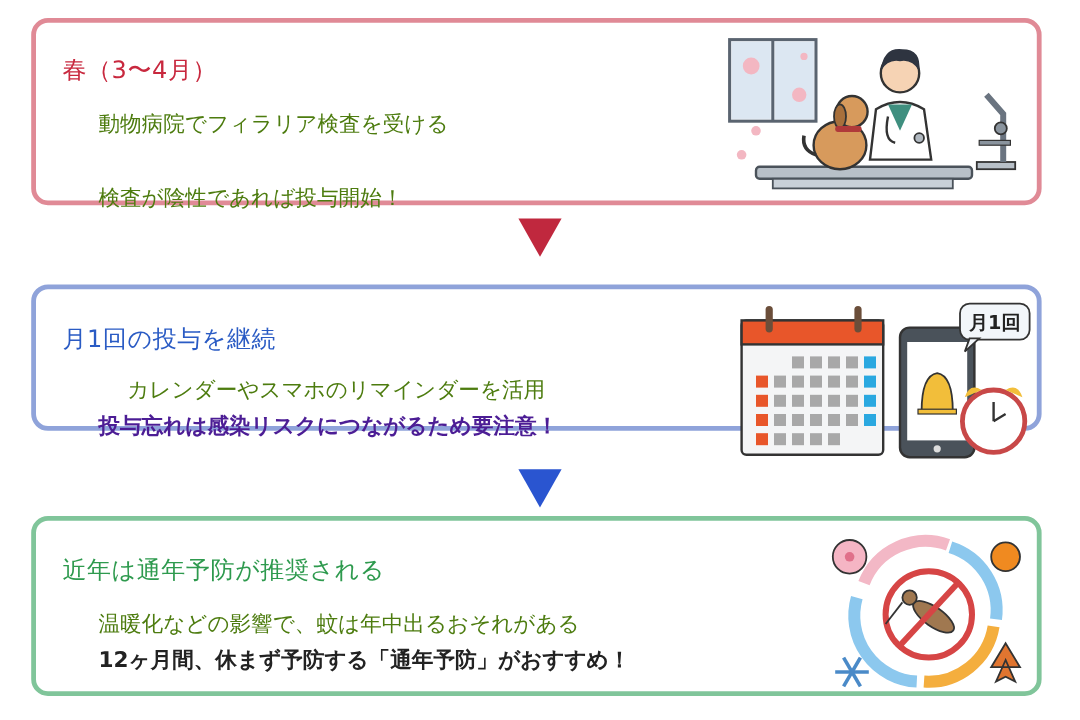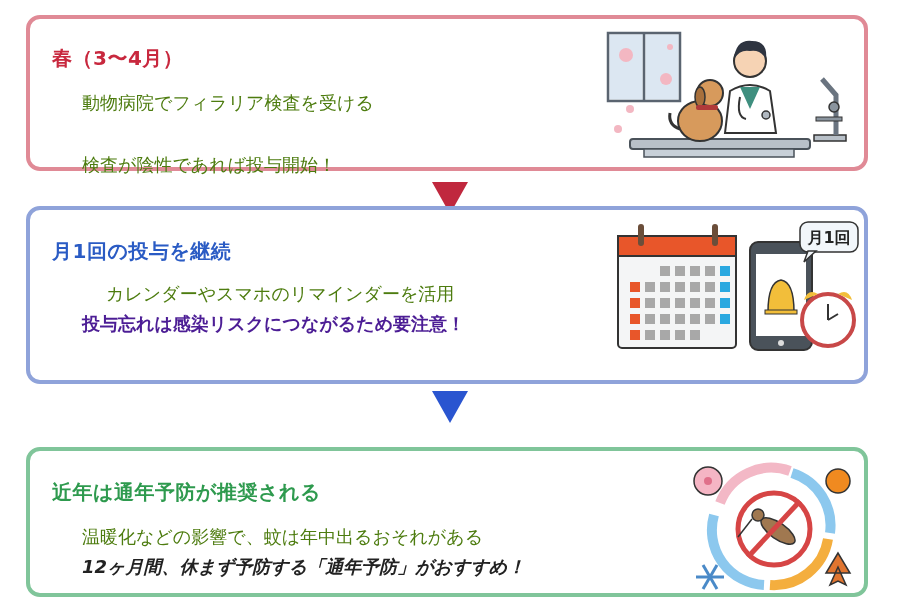--- a/index.html
+++ b/index.html
@@ -5,21 +5,21 @@
   html, body { margin: 0; padding: 0; }
   body {
     width: 900px; height: 600px; background: #ffffff; position: relative; overflow: hidden;
     font-family: "DejaVu Sans", "Liberation Sans", sans-serif;
   }
   .step {
     position: absolute; left: 26px; width: 842px; box-sizing: border-box;
     border: 4px solid; border-radius: 14px; background: #ffffff;
   }
   .step-title {
-    position: absolute; left: 22px; font-weight: bold; font-size: 20px; letter-spacing: 0.5px;
+    position: absolute; left: 22px; font-weight: normal; font-size: 20px; letter-spacing: 0.5px;
   }
   .step-line {
     position: absolute; left: 52px; font-size: 18px; color: #4d7c0f; white-space: nowrap;
   }
   .step-line.bold { font-weight: bold; }
   .illus { position: absolute; }
   .arrow {
     position: absolute; width: 0; height: 0;
     border-left: 18px solid transparent; border-right: 18px solid transparent;
     border-top: 32px solid;
@@ -63,21 +63,21 @@
 
     <rect x="214" y="114" width="32" height="6" fill="#B8C0C8" stroke="#333" stroke-width="1.5"></rect>
     <path d="M236 114 L236 74 L222 58" fill="none" stroke="#6A7480" stroke-width="5"></path>
     <rect x="216" y="96" width="26" height="4" fill="#8A949E" stroke="#333" stroke-width="1"></rect>
     <circle cx="234" cy="86" r="5" fill="#8A949E" stroke="#333" stroke-width="1.5"></circle>
   </svg>
 </div>
 
 <div class="arrow" style="left:432px;top:182px;border-top-color:#C0283E;"></div>
 
-<div class="step" style="top:206px;height:178px;border-color:#8FA3DA;">
+<div class="step" style="top:237px;height:122px;border-color:#8FA3DA;">
   <div class="step-title" style="top:28px;color:#2A5BC4;">月1回の投与を継続</div>
   <div class="step-line" style="top:72px;margin-left:24px;">カレンダーやスマホのリマインダーを活用</div>
   <div class="step-line bold" style="top:102px;color:#4c1d95;">投与忘れは感染リスクにつながるため要注意！</div>
 
   <svg class="illus" style="left:578px;top:8px;" width="262" height="134" viewBox="0 0 262 134">
 
     <rect x="10" y="18" width="118" height="112" rx="4" fill="#F4F5F6" stroke="#333" stroke-width="2"></rect>
     <rect x="10" y="18" width="118" height="20" fill="#E8562A" stroke="#333" stroke-width="2"></rect>
     <rect x="30" y="6" width="6" height="22" rx="3" fill="#6B4E3A"></rect>
     <rect x="104" y="6" width="6" height="22" rx="3" fill="#6B4E3A"></rect>
@@ -131,24 +131,24 @@
     <path d="M244 82 Q240 70 230 76 Z" fill="#F2BE3A"></path>
 
     <rect x="192" y="4" width="58" height="30" rx="8" fill="#F2F6FA" stroke="#333" stroke-width="1.5"></rect>
     <path d="M200 33 L196 44 L208 33 Z" fill="#F2F6FA" stroke="#333" stroke-width="1.5"></path>
     <text x="221" y="25" text-anchor="middle" font-size="16" font-weight="bold" fill="#222" font-family="DejaVu Sans, sans-serif">月1回</text>
   </svg>
 </div>
 
 <div class="arrow" style="left:432px;top:391px;border-top-color:#2A55D0;"></div>
 
-<div class="step" style="top:447px;height:150px;border-color:#80C59A;">
+<div class="step" style="top:430px;height:150px;border-color:#80C59A;">
   <div class="step-title" style="top:28px;color:#2E9A4E;">近年は通年予防が推奨される</div>
   <div class="step-line" style="top:74px;">温暖化などの影響で、蚊は年中出るおそれがある</div>
-  <div class="step-line bold" style="top:104px;color:#222;font-style:italic;">12ヶ月間、休まず予防する「通年予防」がおすすめ！</div>
+  <div class="step-line bold" style="top:104px;color:#222;">12ヶ月間、休まず予防する「通年予防」がおすすめ！</div>
 
   <svg class="illus" style="left:650px;top:2px;" width="180" height="150" viewBox="0 0 180 150">
 
     <path d="M40 50 A55 55 0 0 1 110 18" fill="none" stroke="#F3B8C6" stroke-width="10"></path>
     <path d="M112 20 A55 55 0 0 1 150 80" fill="none" stroke="#8CC8EE" stroke-width="10"></path>
     <path d="M148 86 A55 55 0 0 1 90 132" fill="none" stroke="#F4AE3E" stroke-width="10"></path>
     <path d="M84 132 A55 55 0 0 1 34 62" fill="none" stroke="#8CC8EE" stroke-width="10"></path>
 
     <circle cx="94" cy="76" r="36" fill="#FFFFFF" stroke="#D64545" stroke-width="5"></circle>
     <ellipse cx="98" cy="78" rx="20" ry="8" fill="#A07850" stroke="#333" stroke-width="1.5" transform="rotate(35 98 78)"></ellipse>

